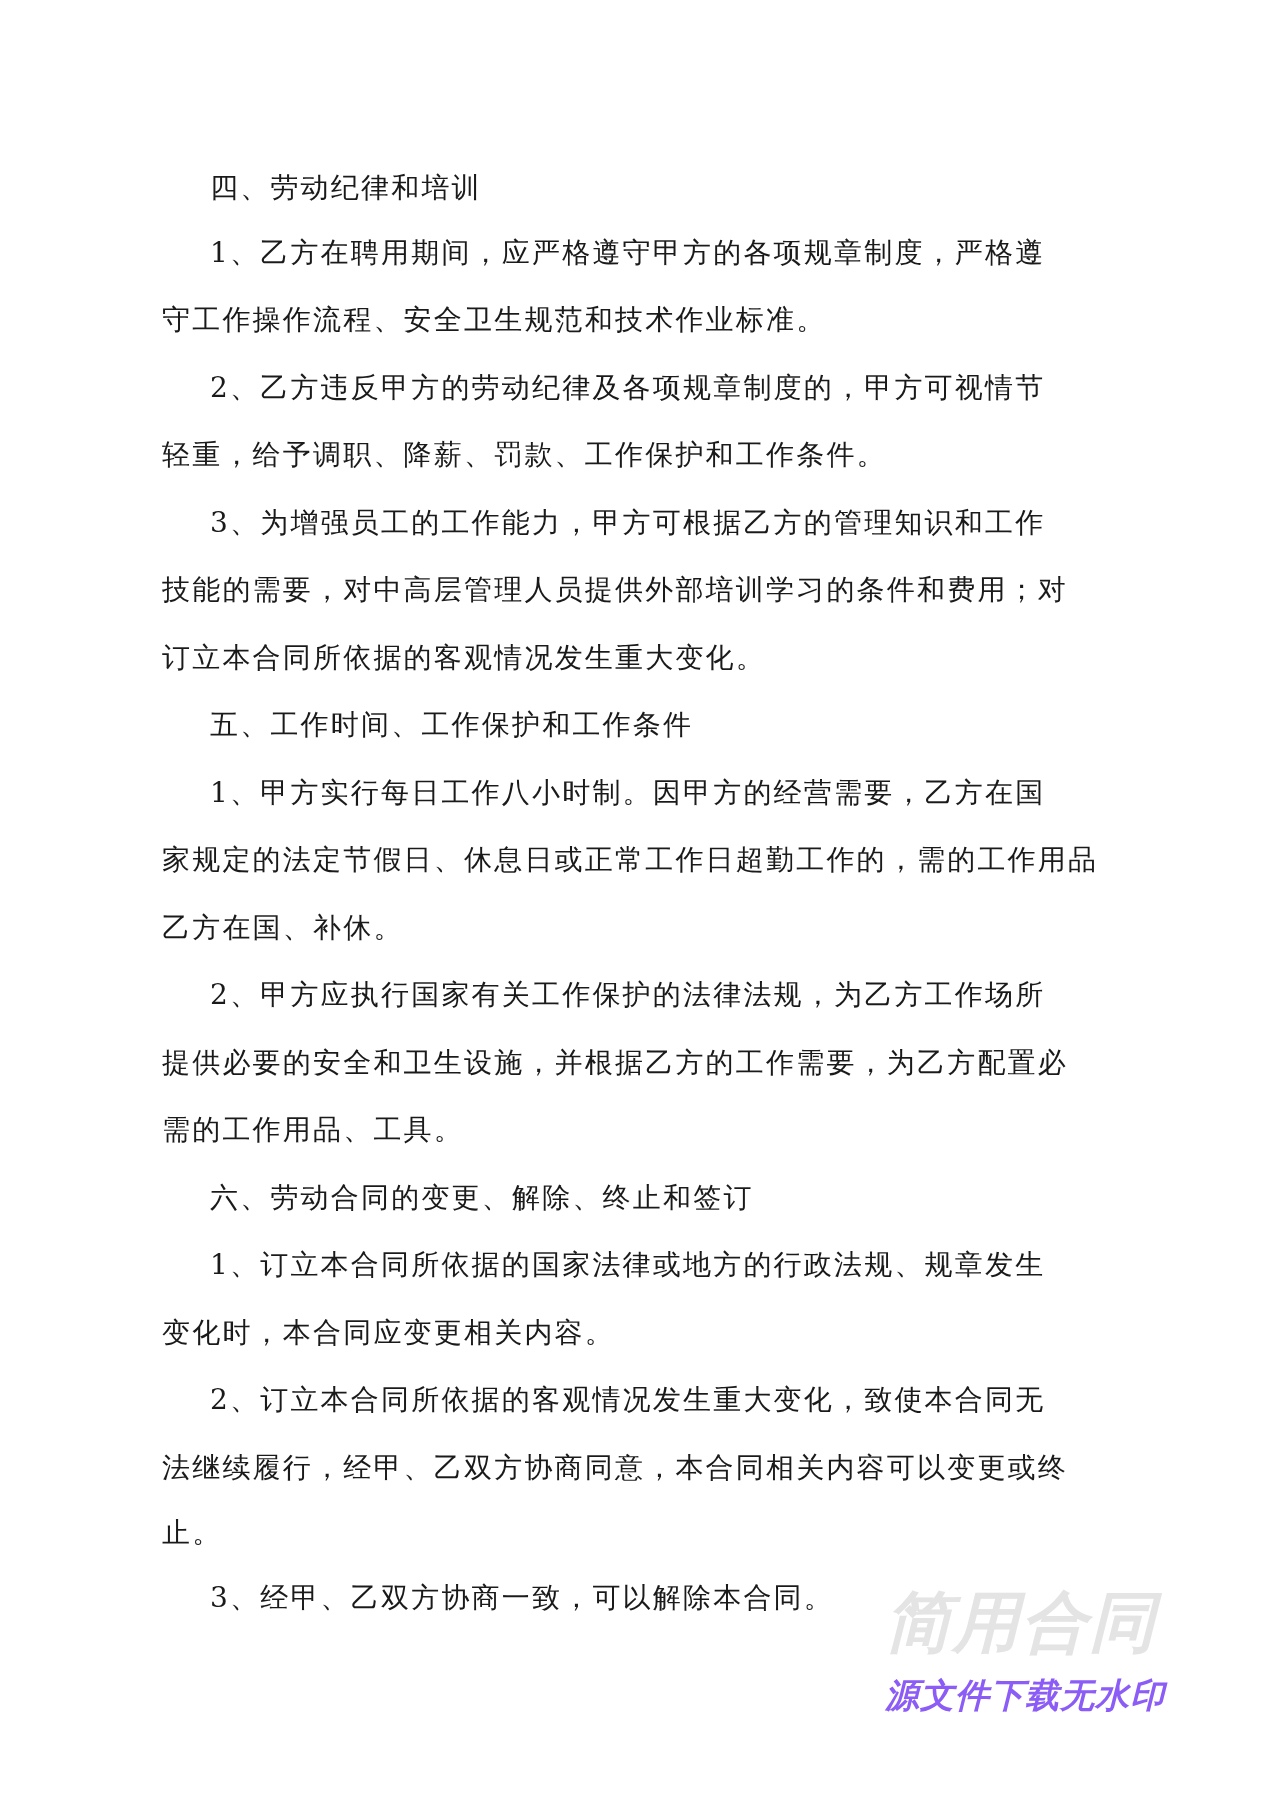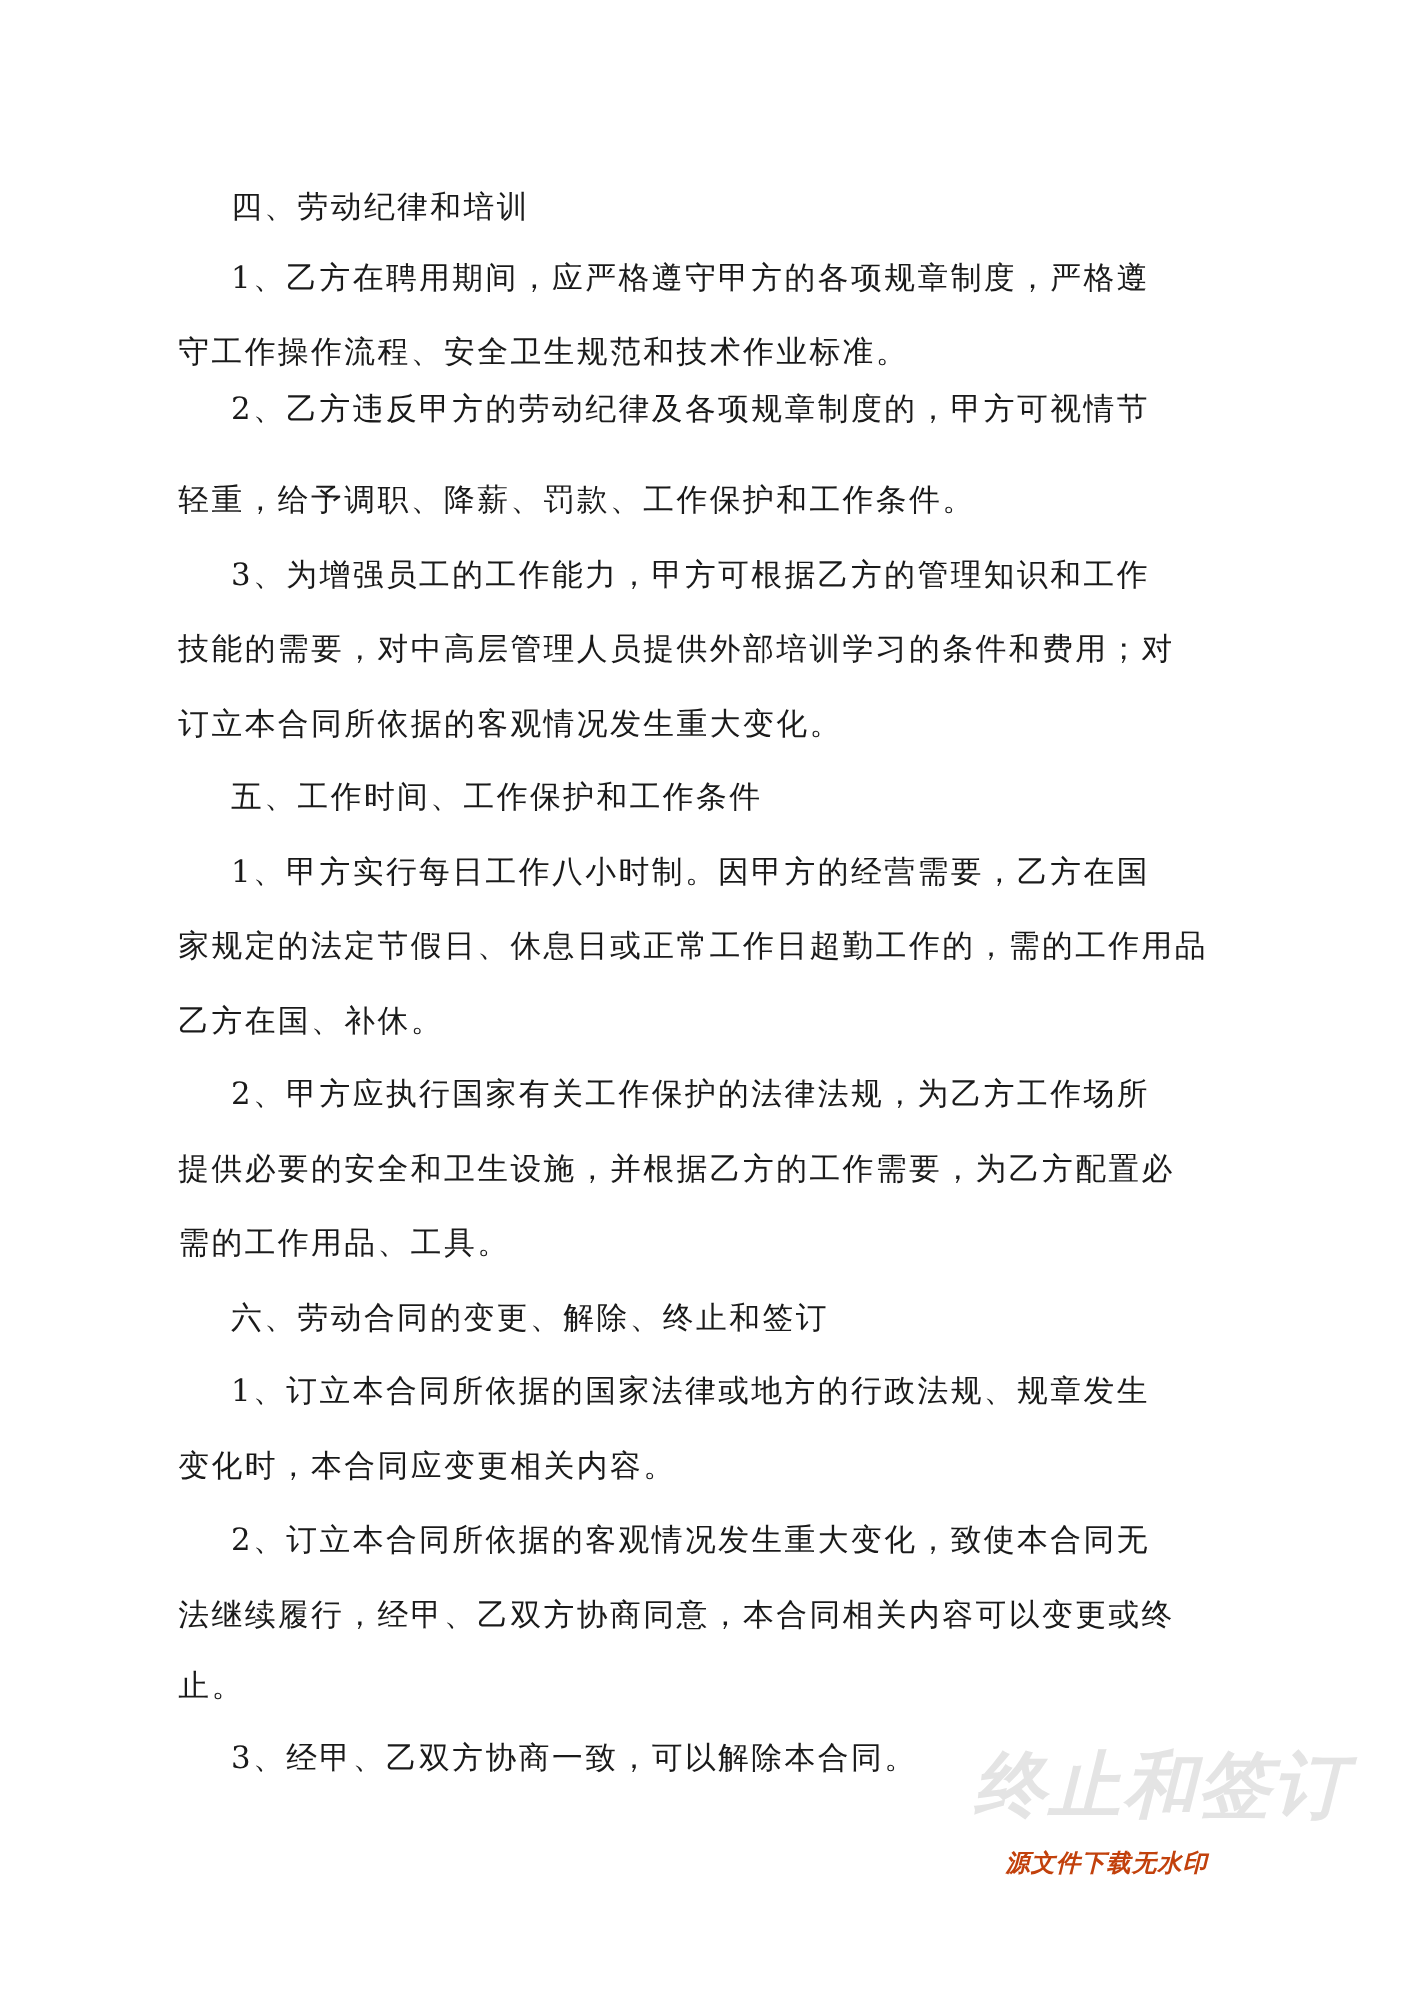--- a/index.html
+++ b/index.html
@@ -5,46 +5,46 @@
   html, body { margin: 0; padding: 0; background: #ffffff; }
   body { width: 1280px; height: 1810px; position: relative; overflow: hidden;
          font-family: "DejaVu Serif", "Liberation Serif", serif; color: #1a1a1a; }
   .page { position: absolute; left: 0; top: 0; width: 1052px; height: 1810px; }
   .line { position: absolute; left: 162px; width: 860px; font-size: 28px;
           letter-spacing: 2.2px; line-height: 40px; white-space: nowrap; }
   .indent { left: 210px; }
   .wm-title { position: absolute; left: 885px; top: 1588px; width: 300px;
               font-family: "DejaVu Sans", sans-serif; font-weight: bold; font-style: italic;
               font-size: 66px; letter-spacing: 2px; color: #e4e4e4; white-space: nowrap; line-height: 70px; }
-  .wm-sub { position: absolute; left: 914px; top: 1675px; width: 300px;
+  .wm-sub { position: absolute; left: 885px; top: 1675px; width: 300px;
             font-family: "DejaVu Sans", sans-serif; font-weight: bold; font-style: italic;
-            font-size: 22px; letter-spacing: 1px; color: #c2410c; white-space: nowrap; line-height: 40px; }
+            font-size: 34px; letter-spacing: 1px; color: #8b5cf6; white-space: nowrap; line-height: 40px; }
 </style>
 </head>
 <body>
 
 <div class="page">
   <div class="line indent" style="top:168px">四、劳动纪律和培训</div>
   <div class="line indent" style="top:233px">1、乙方在聘用期间，应严格遵守甲方的各项规章制度，严格遵</div>
   <div class="line" style="top:300px">守工作操作流程、安全卫生规范和技术作业标准。</div>
-  <div class="line indent" style="top:352px">2、乙方违反甲方的劳动纪律及各项规章制度的，甲方可视情节</div>
+  <div class="line indent" style="top:368px">2、乙方违反甲方的劳动纪律及各项规章制度的，甲方可视情节</div>
   <div class="line" style="top:435px">轻重，给予调职、降薪、罚款、工作保护和工作条件。</div>
   <div class="line indent" style="top:503px">3、为增强员工的工作能力，甲方可根据乙方的管理知识和工作</div>
   <div class="line" style="top:570px">技能的需要，对中高层管理人员提供外部培训学习的条件和费用；对</div>
   <div class="line" style="top:638px">订立本合同所依据的客观情况发生重大变化。</div>
   <div class="line indent" style="top:705px">五、工作时间、工作保护和工作条件</div>
   <div class="line indent" style="top:773px">1、甲方实行每日工作八小时制。因甲方的经营需要，乙方在国</div>
   <div class="line" style="top:840px">家规定的法定节假日、休息日或正常工作日超勤工作的，需的工作用品</div>
   <div class="line" style="top:908px">乙方在国、补休。</div>
   <div class="line indent" style="top:975px">2、甲方应执行国家有关工作保护的法律法规，为乙方工作场所</div>
   <div class="line" style="top:1043px">提供必要的安全和卫生设施，并根据乙方的工作需要，为乙方配置必</div>
   <div class="line" style="top:1110px">需的工作用品、工具。</div>
   <div class="line indent" style="top:1178px">六、劳动合同的变更、解除、终止和签订</div>
   <div class="line indent" style="top:1245px">1、订立本合同所依据的国家法律或地方的行政法规、规章发生</div>
   <div class="line" style="top:1313px">变化时，本合同应变更相关内容。</div>
   <div class="line indent" style="top:1380px">2、订立本合同所依据的客观情况发生重大变化，致使本合同无</div>
   <div class="line" style="top:1448px">法继续履行，经甲、乙双方协商同意，本合同相关内容可以变更或终</div>
   <div class="line" style="top:1513px">止。</div>
   <div class="line indent" style="top:1578px">3、经甲、乙双方协商一致，可以解除本合同。</div>
 
-  <div class="wm-title">终止和签订</div>
+  <div class="wm-title">简用合同</div>
   <div class="wm-sub">源文件下载无水印</div>
 </div>
 
 </body></html>

